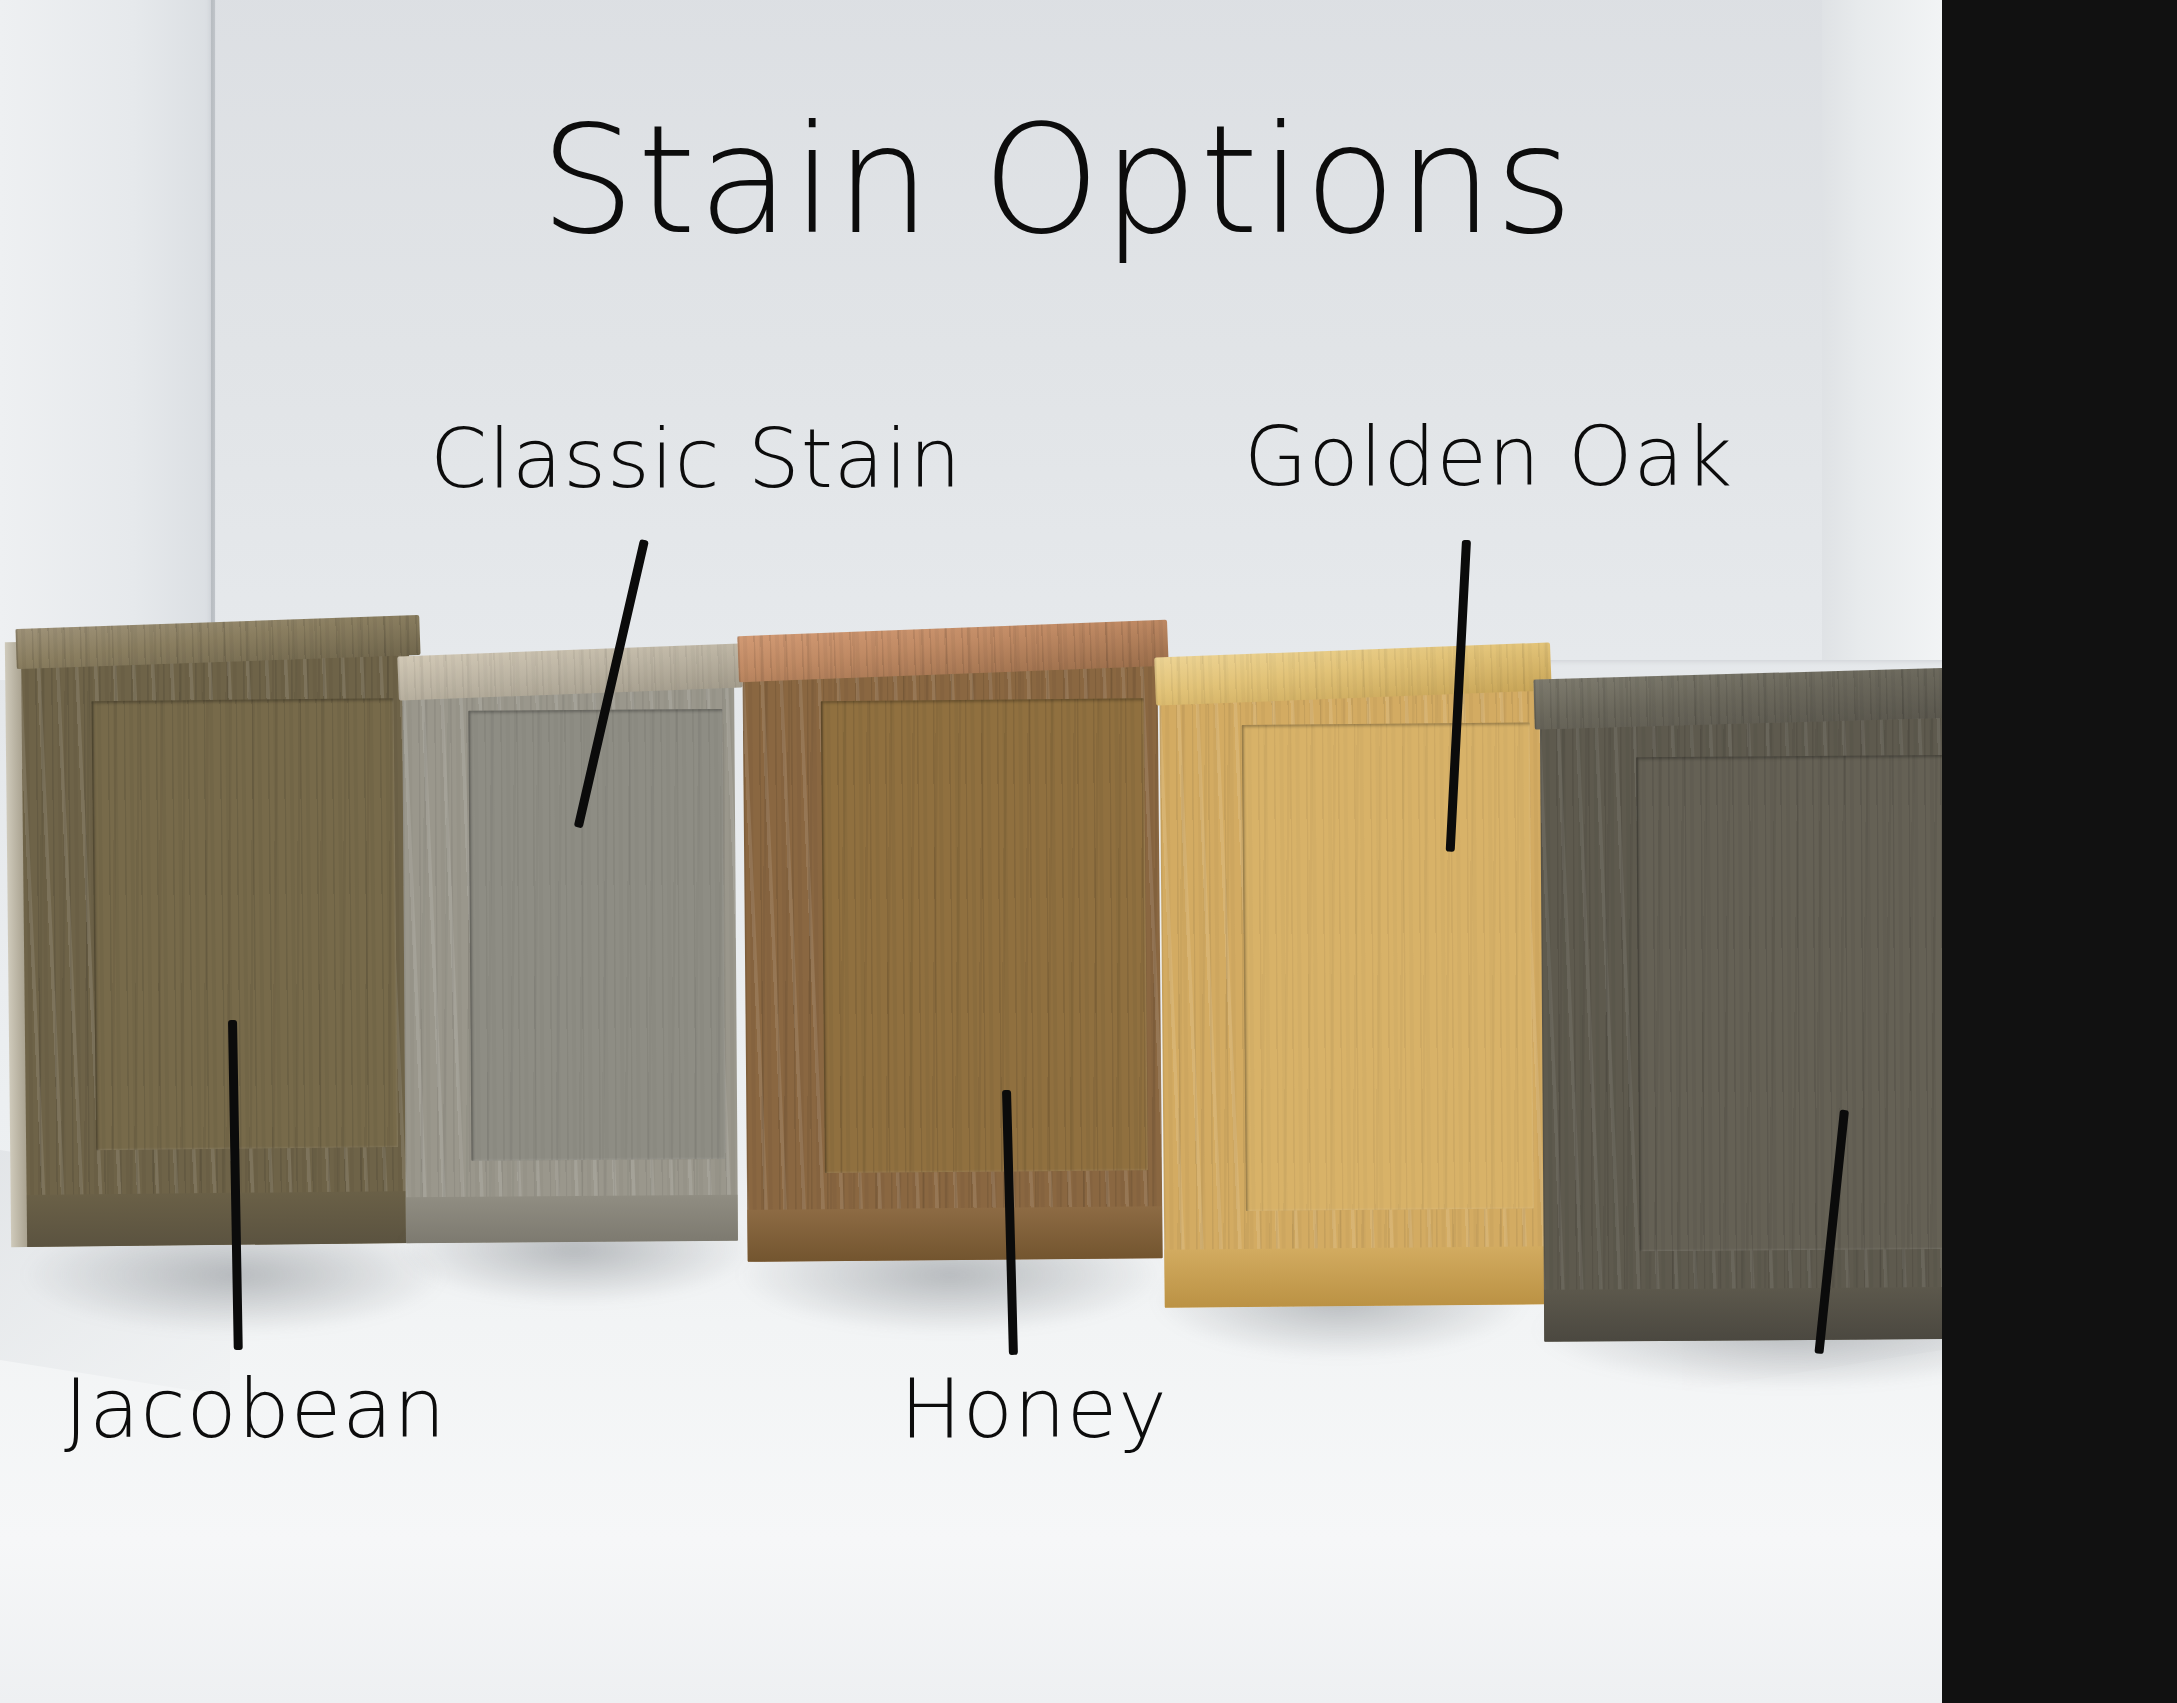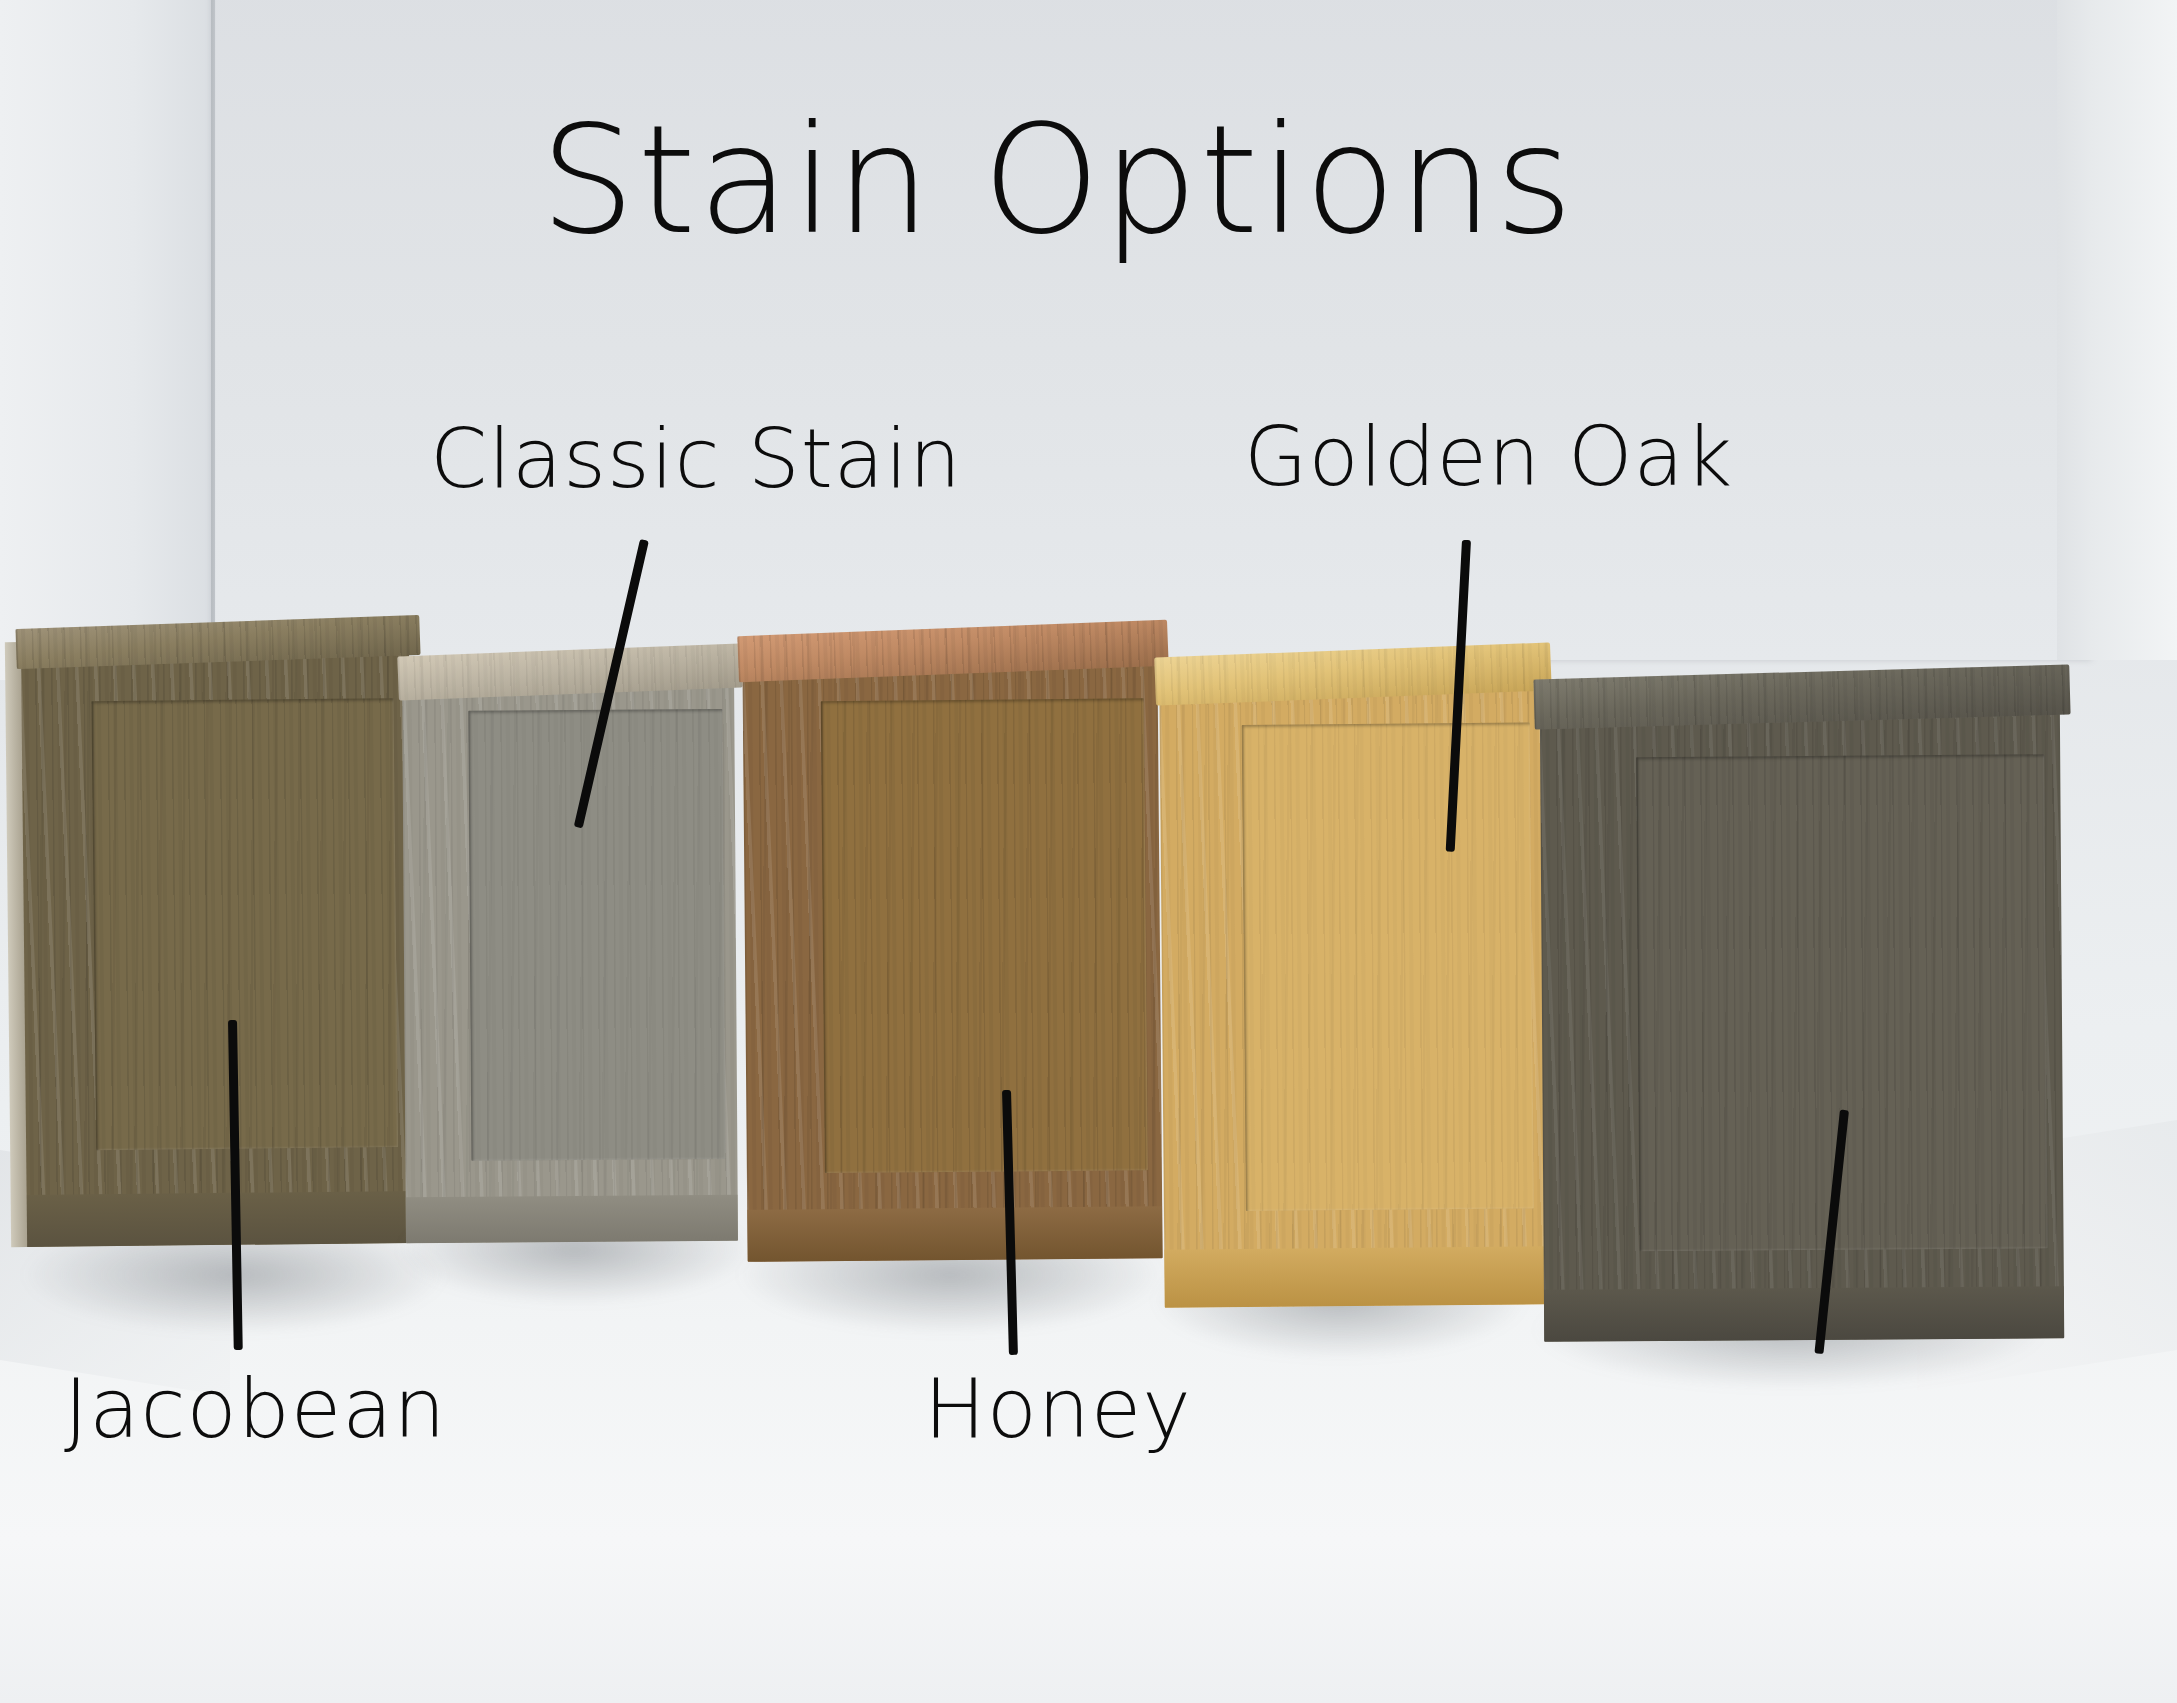--- a/index.html
+++ b/index.html
@@ -1,18 +1,18 @@
 <!DOCTYPE html>
 <html><head>
 <meta charset="utf-8">
 <style>
   html,body{margin:0;padding:0;background:#111;}
   #stage{
     position:relative;
-    width:2177px;height:1703px;
+    width:1942px;height:1703px;
     overflow:hidden;
     font-family:"DejaVu Sans", sans-serif;
     background:#e8eaec;
   }
 
   
   .backdrop{
     position:absolute;inset:0;
     background:
       linear-gradient(178deg,#dfe3e6 0%,#e3e6e9 34%,#eceff1 62%,#f3f5f6 100%);
@@ -233,21 +233,21 @@
   <div style="position:absolute;left:1534px;top:672px;width:536px;height:50px;
               background:linear-gradient(175deg,#7e7b6e 0%,#6a675b 42%,#56534a 100%);
               transform:rotate(-1.6deg);border-radius:2px;">
       <div class="grain"></div>
     </div>
 
   <div class="hand lbl" style="left:430px;top:418px;">Classic Stain</div>
   <div class="hand lbl" style="left:64px;top:1368px;">Jacobean</div>
 
   <div class="hand lbl" style="left:1244px;top:416px;">Golden Oak</div>
-  <div class="hand lbl" style="left:900px;top:1368px;margin-left:24px;">Honey</div>
+  <div class="hand lbl" style="left:900px;top:1368px;">Honey</div>
 
   <div class="pointer" style="left:640px;top:540px;width:9px;height:295px;transform:rotate(13deg);"></div>
   <div class="pointer" style="left:1462px;top:540px;width:9px;height:312px;transform:rotate(3deg);"></div>
   <div class="pointer" style="left:228px;top:1020px;width:9px;height:330px;transform:rotate(-1deg);"></div>
   <div class="pointer" style="left:1002px;top:1090px;width:9px;height:265px;transform:rotate(-1.5deg);"></div>
   <div class="pointer" style="left:1840px;top:1110px;width:9px;height:245px;transform:rotate(6deg);"></div>
 
 </div>
 
 </body></html>

